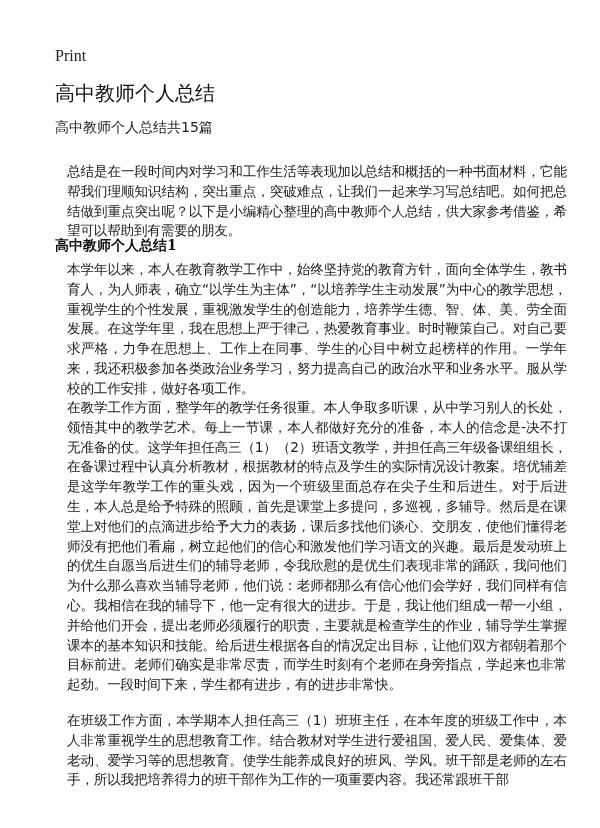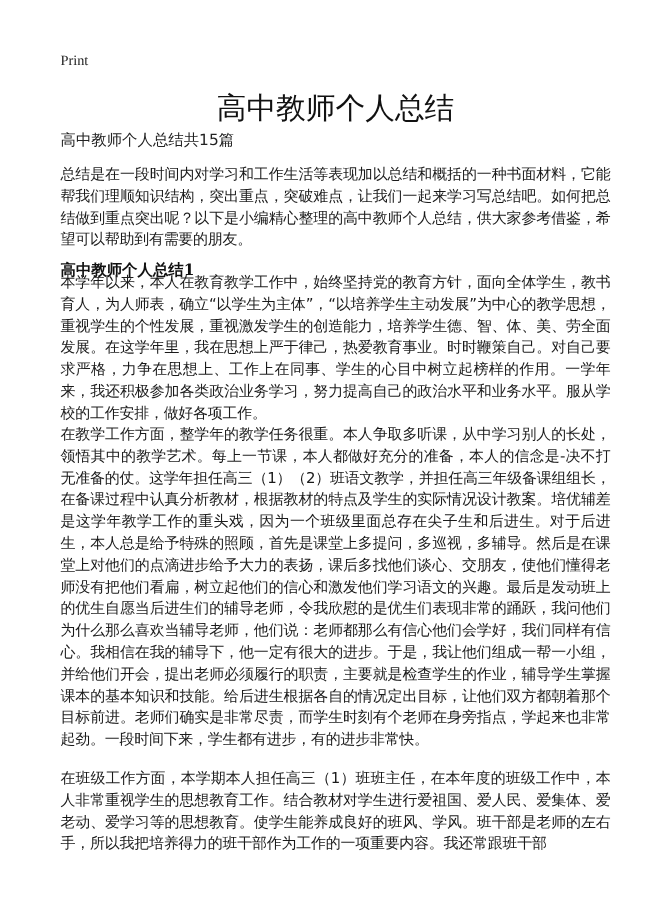--- a/index.html
+++ b/index.html
@@ -1,21 +1,21 @@
 <!DOCTYPE html>
 <html><head>
 <meta charset="utf-8">
 <style>
   html, body { margin: 0; padding: 0; background: #ffffff; }
   body { width: 600px; height: 828px; overflow: hidden; position: relative; color: #111; }
   .page { position: absolute; left: 55px; top: 0; width: 500px; }
-  .print-link { position: absolute; top: 47px; left: 0; font-family: "Liberation Serif", serif; font-size: 13px; color: #222; }
-  .title { position: absolute; top: 80px; left: 0; width: 500px; text-align: center; font-family: "DejaVu Sans", sans-serif; font-size: 27px; color: #111; }
+  .print-link { position: absolute; top: 47px; left: 0; font-family: "Liberation Serif", serif; font-size: 16px; color: #222; }
+  .title { position: absolute; top: 80px; left: 0; width: 500px; font-family: "DejaVu Sans", sans-serif; font-size: 20px; color: #111; }
   .subtitle { position: absolute; top: 119px; left: 0; font-family: "DejaVu Sans", sans-serif; font-size: 14px; color: #222; text-align: center; }
-  .body-text { font-family: "DejaVu Sans", sans-serif; font-size: 13.6px; line-height: 19.8px; color: #1a1a1a; text-align: justify; margin: 0; letter-spacing: -0.2px; }
+  .body-text { font-family: "DejaVu Sans", sans-serif; font-size: 13.6px; line-height: 19.8px; color: #1a1a1a; text-align: justify; margin: 12px; letter-spacing: -0.2px; }
   .p-intro { position: absolute; top: 150px; left: 0; width: 500px; }
   .h-section { position: absolute; top: 237px; left: 0; font-family: "DejaVu Serif", serif; font-weight: bold; font-size: 14px; color: #111; text-align: center; }
   .p1 { position: absolute; top: 248px; left: 0; width: 500px; }
   .p2 { position: absolute; top: 386px; left: 0; width: 500px; }
   .p3 { position: absolute; top: 699px; left: 0; width: 500px; }
 </style>
 </head>
 <body>
 
 <div class="page">

